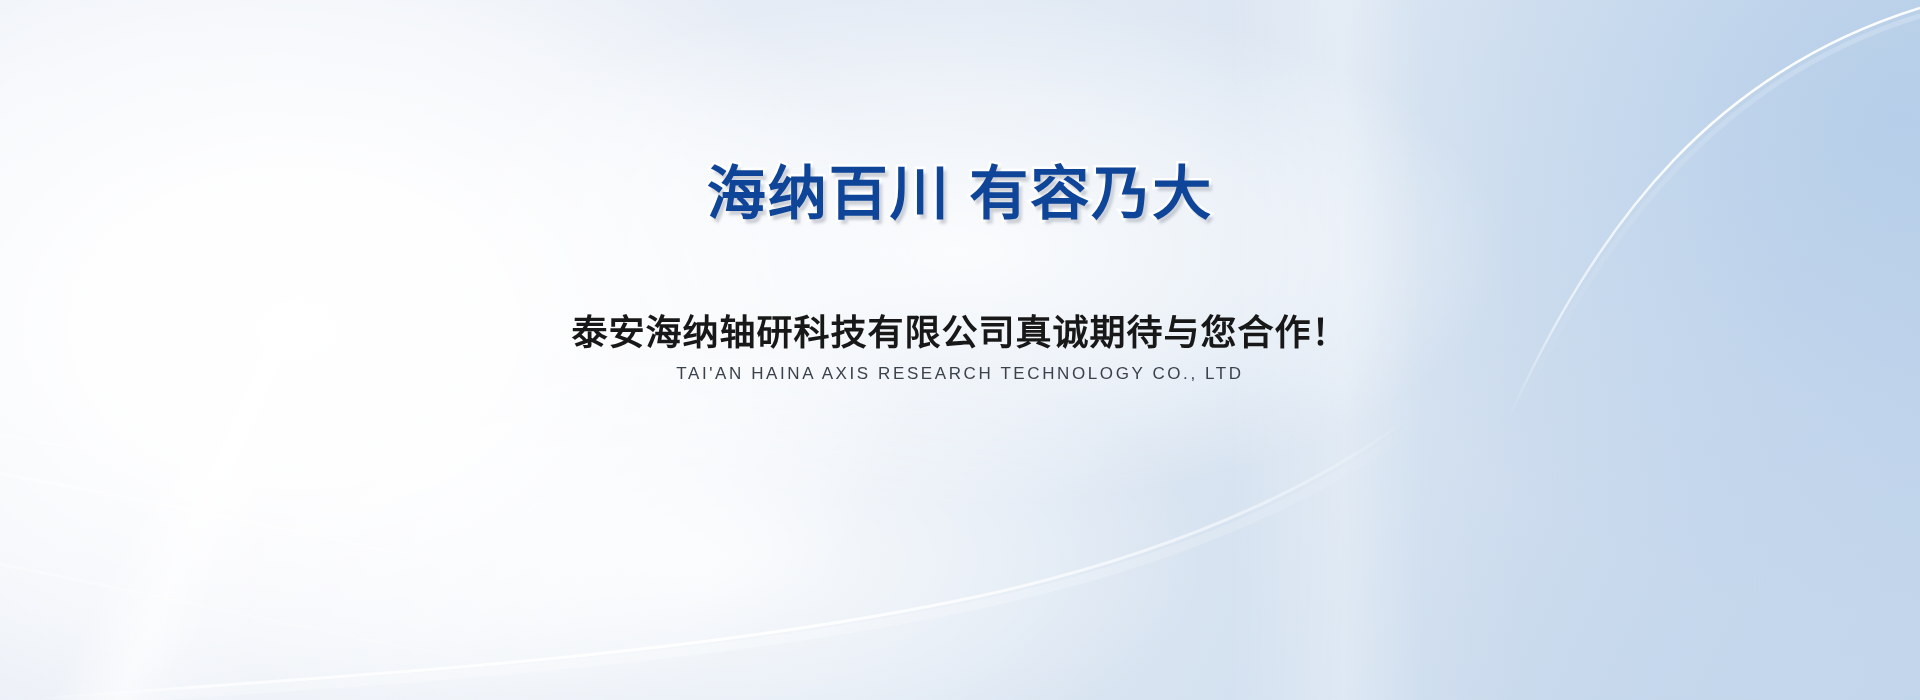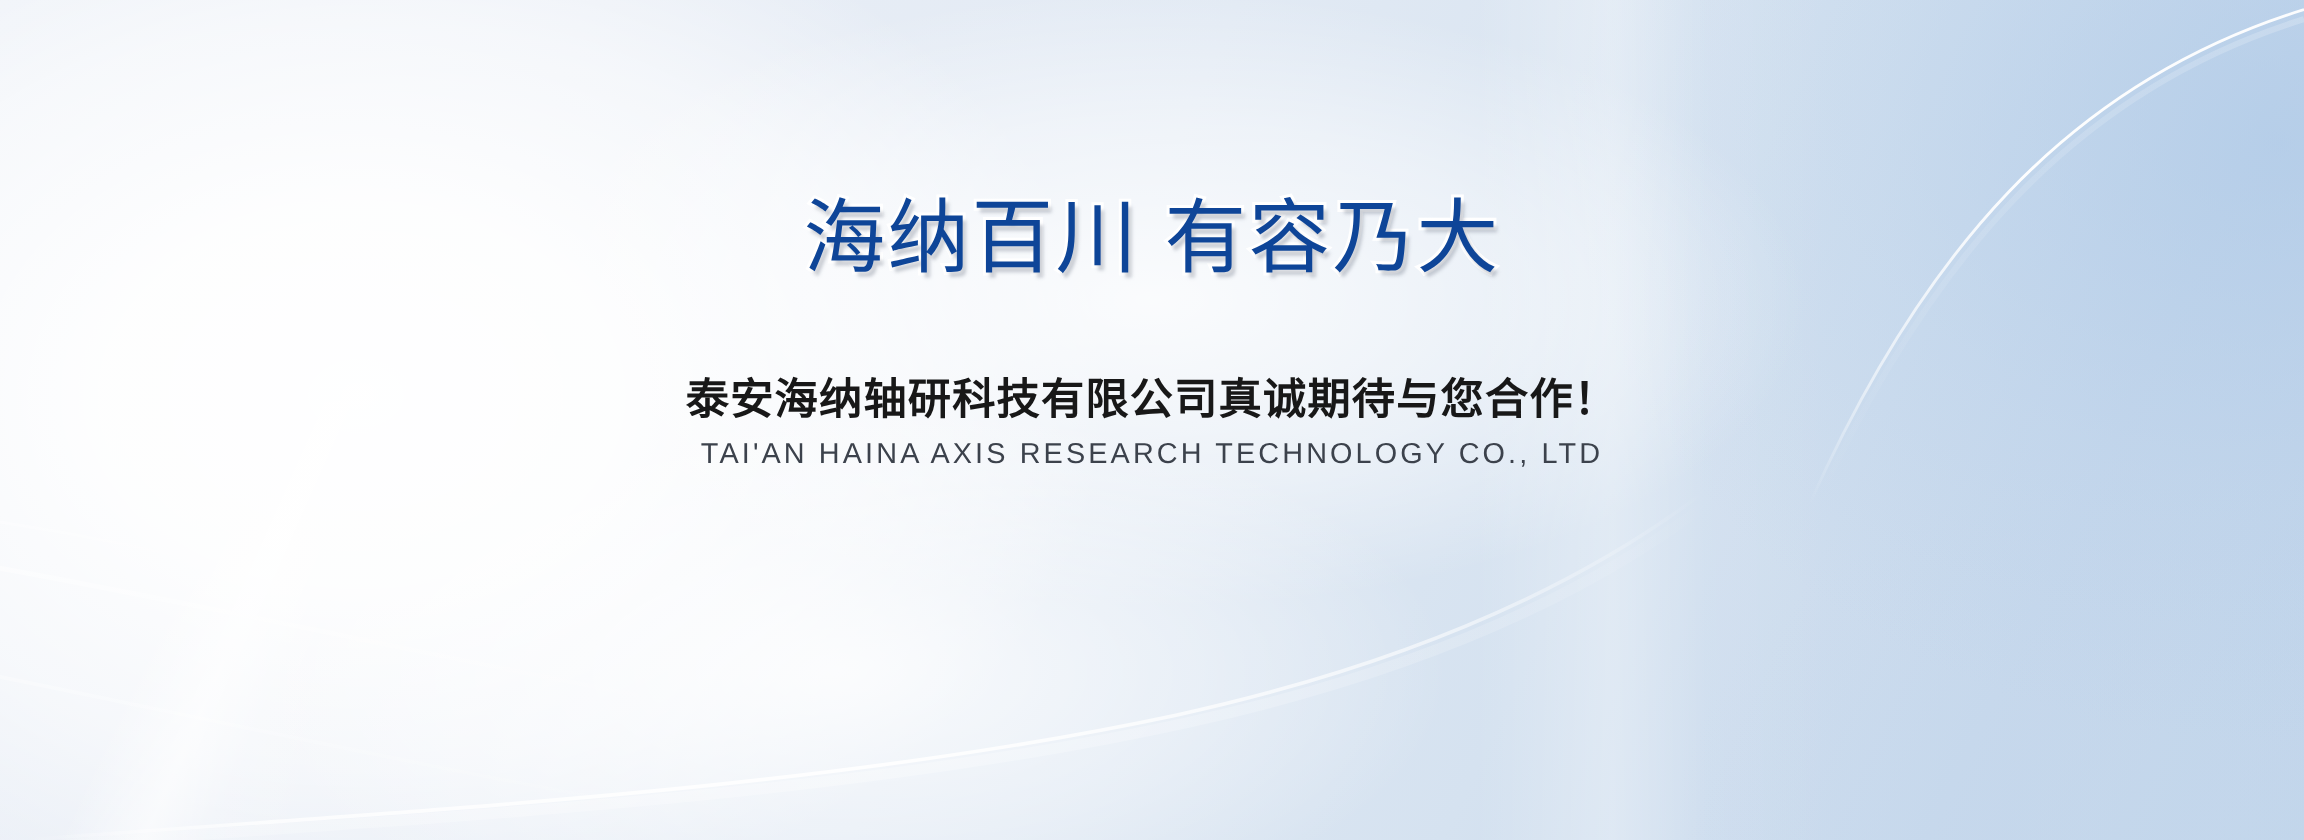--- a/index.html
+++ b/index.html
@@ -118,23 +118,23 @@
     align-items: center;
   }
 
   .headline {
     margin: 0;
     position: absolute;
     top: 163px;
     left: 0;
     width: 1920px;
     text-align: center;
-    font-size: 68px;
+    font-size: 59px;
     line-height: 1.08;
-    font-weight: 400;
+    font-weight: 700;
     letter-spacing: 2px;
     color: #0e4598;
     white-space: nowrap;
     
     -webkit-text-stroke: 5px #ffffff;
     paint-order: stroke fill;
     text-shadow:
       3px 4px 3px rgba(120,130,145,0.38),
       0 0 2px rgba(255,255,255,0.9);
   }
@@ -154,21 +154,21 @@
     white-space: nowrap;
   }
 
   .eyebrow-en {
     margin: 0;
     position: absolute;
     top: 362px;
     left: 0;
     width: 1920px;
     text-align: center;
-    font-size: 24px;
+    font-size: 17px;
     line-height: 1.4;
     font-weight: 400;
     letter-spacing: 2.6px;
     color: #3c424c;
     white-space: nowrap;
   }
 </style>
 </head>
 <body>
 

